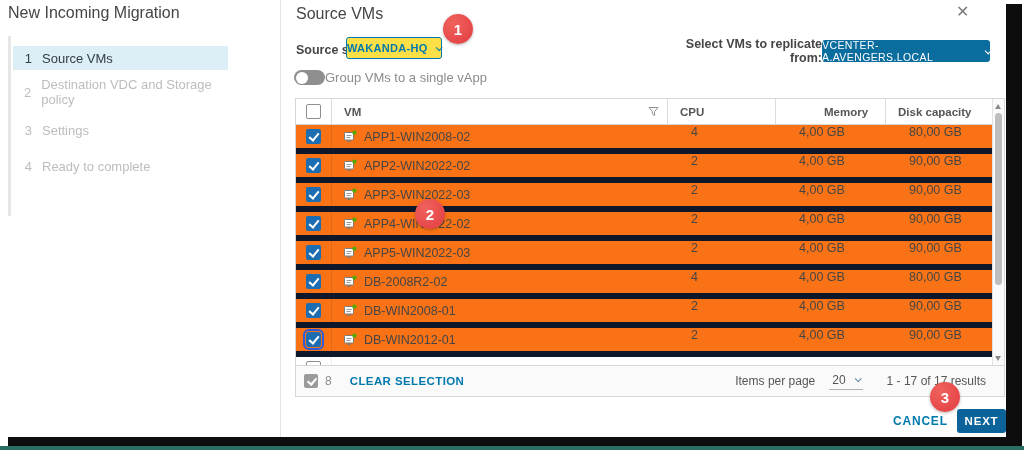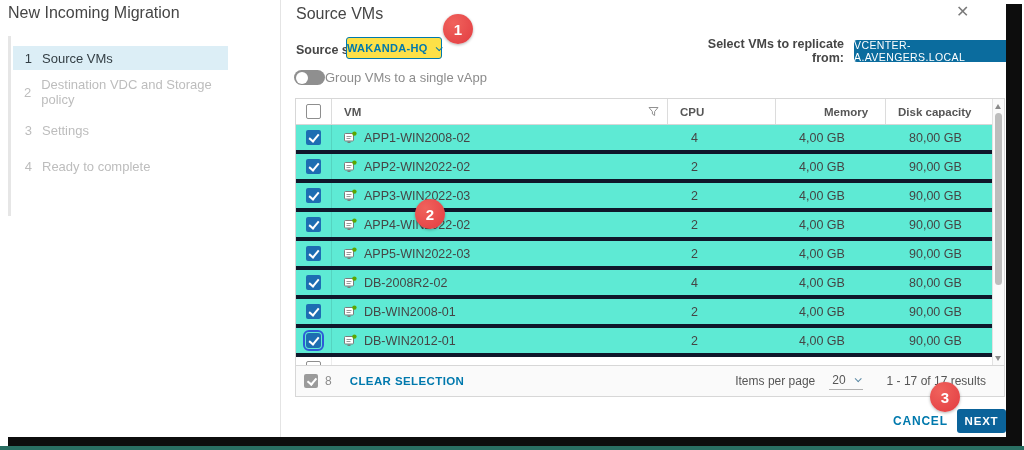--- a/index.html
+++ b/index.html
@@ -22,21 +22,21 @@
   .divider-v { position:absolute; left:280px; top:0; width:1px; height:437px; background:#e4e4e4; }
 
   
   .panel-title { position:absolute; left:296px; top:5px; font-size:16px; color:#454545; }
   .close-x { position:absolute; left:956px; top:2px; font-size:16px; color:#7a7a7a; cursor:pointer; }
 
   .src-label { position:absolute; left:296px; top:43px; font-size:12.5px; font-weight:700; color:#464646; }
   .btn-outline { position:absolute; left:346px; top:37px; width:96px; height:22px; background:#fde047;
                  border:1px solid #0079ad; border-radius:3px; color:#0079ad; font-size:11px; font-weight:700;
                  letter-spacing:.3px; display:flex; align-items:center; justify-content:space-between; gap:6px; cursor:pointer; }
-  .replicate-wrap { position:absolute; left:704px; top:37px; display:flex; align-items:center; gap:10px; }
+  .replicate-wrap { position:absolute; left:682px; top:37px; display:flex; align-items:center; }
   .replicate-label { font-size:12.5px; font-weight:700; color:#464646; width:140px; text-align:right; }
   .btn-solid { width:168px; height:22px; background:#0b6c9e; border-radius:3px; color:#fff; font-size:10.5px;
                font-weight:400; letter-spacing:.4px; display:flex; align-items:center; justify-content:center;
                gap:6px; cursor:pointer; }
   .chev { display:inline-block; width:5px; height:5px; border-right:1.5px solid currentColor;
           border-bottom:1.5px solid currentColor; transform:rotate(45deg) translateY(-1px); }
 
   .toggle-wrap { position:absolute; left:294px; top:70px; display:flex; align-items:center; }
   .toggle { width:31px; height:15px; background:#8f8f8f; border-radius:8px; position:relative; cursor:pointer; }
   .toggle::after { content:''; position:absolute; left:1.5px; top:1.5px; width:12px; height:12px;
@@ -47,21 +47,21 @@
   .grid { position:absolute; left:295px; top:98px; width:710px; height:299px; border:1px solid #d7d7d7; background:#fff; }
   .g-header { height:26px; display:flex; align-items:center; border-bottom:1px solid #d7d7d7;
               padding-right:12px; font-size:11.5px; font-weight:700; color:#565656; }
   .hc-cb { width:36px; height:100%; display:flex; align-items:center; justify-content:center; border-right:1px solid #dcdcdc; }
   .hc-vm { flex:1; height:100%; display:flex; align-items:center; padding-left:12px; }
   .hc-vm .sp { flex:1; }
   .hc-cpu, .hc-mem, .hc-disk { height:100%; display:flex; align-items:center; padding-left:12px; border-left:1px solid #dcdcdc; }
   .hc-cpu { width:108px; } .hc-mem { width:110px;padding-left:48px; } .hc-disk { width:107px; border-right:none; }
   .funnel { margin-right:8px; opacity:.8; }
 
-  .row { height:29px; display:flex; align-items:center; background:#5eead4; border-bottom:4px solid #0f172a;
+  .row { height:29px; display:flex; background:#f97316; border-bottom:6px solid #0f172a;
          font-size:12.5px; color:#454545; cursor:pointer; }
   .r-cb { width:36px; height:100%; display:flex; align-items:center; justify-content:center; border-right:1px solid rgba(0,0,0,.09); }
   .r-vm { flex:1; display:flex; align-items:center; gap:7px; padding-left:12px; }
   .r-cpu { width:108px; padding-left:12px; }
   .r-mem { width:110px; padding-left:12px; }
   .r-disk { width:107px; padding-left:12px; }
   .row.partial { height:10px; overflow:hidden; background:#fff; border-bottom:none; align-items:flex-start; }
   .row.partial .r-cb { border-right:1px solid rgba(0,0,0,.07); align-items:flex-start; padding-top:4px; }
 
   .cb { width:15px; height:15px; border-radius:2px; }

